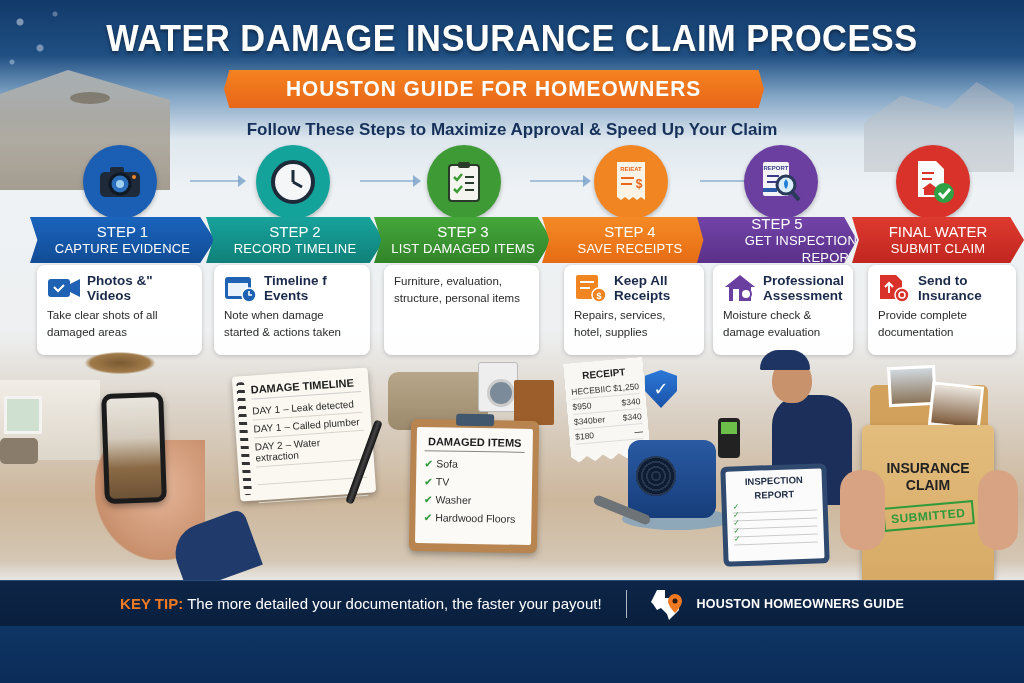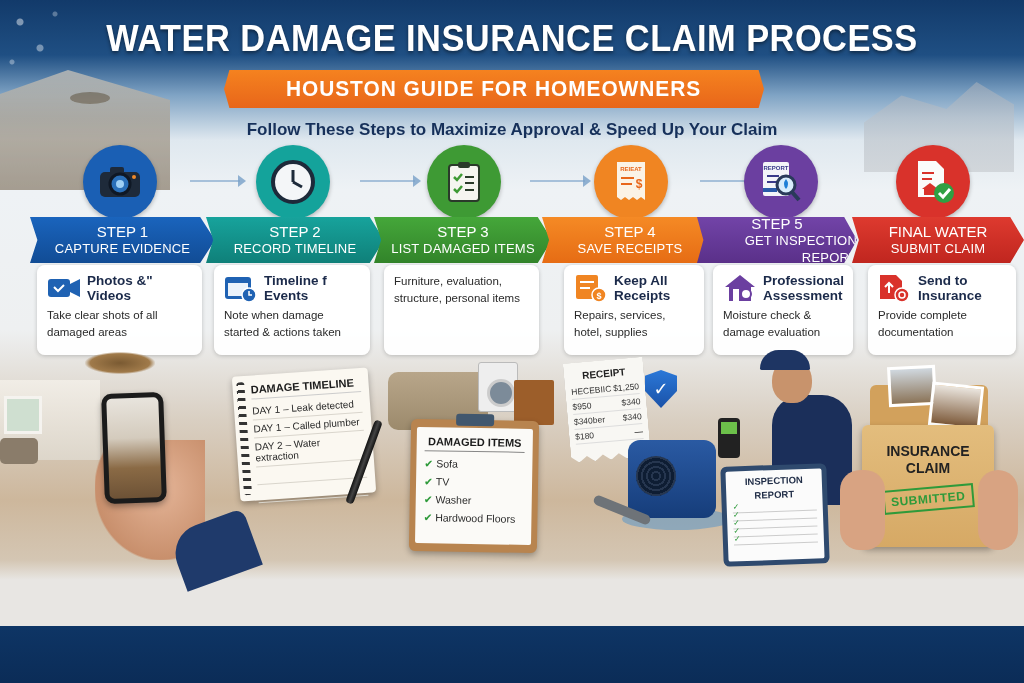--- a/index.html
+++ b/index.html
@@ -231,24 +231,24 @@
   .inspection-report {
     position: absolute; left: 722px; top: 465px; width: 106px; height: 100px;
     background: #2f4a6e; border-radius: 6px; padding: 5px; transform: rotate(-2deg);
   }
   .inspection-inner { background: #fbfbfb; width: 100%; height: 100%; border-radius: 2px; padding: 6px; }
   .inspection-inner .ir-title { font-size: 9.5px; font-weight: 700; color: #1f2c46; text-align: center; line-height: 10px; margin-bottom: 4px; }
   .inspection-inner .ir-line { height: 8px; border-bottom: 1px solid #ccc; position: relative; padding-left: 10px; }
   .inspection-inner .ir-line::before { content: "\2713"; position: absolute; left: 0; top: -3px; font-size: 8px; color: #2e9a3a; }
 
   .folder {
-    position: absolute; left: 862px; top: 425px; width: 132px; height: 122px;
+    position: absolute; left: 862px; top: 425px; width: 132px; height: 161px;
     background: linear-gradient(180deg, #e3bd7d, #d6a965); border-radius: 6px;
     box-shadow: 0 3px 6px rgba(0,0,0,0.3);
-    display: flex; flex-direction: column; align-items: center; padding-top: 18px;
+    display: flex; flex-direction: column; align-items: center; padding-top: 35px;
   }
   .folder-back {
     position: absolute; left: 870px; top: 385px; width: 118px; height: 60px;
     background: #d2a15c; border-radius: 6px 6px 0 0;
   }
   .photo1 { position: absolute; left: 888px; top: 366px; width: 48px; height: 40px; background: linear-gradient(180deg, #d0d8df, #8b7458); border: 3px solid #fff; transform: rotate(-3deg); }
   .photo2 { position: absolute; left: 930px; top: 384px; width: 52px; height: 44px; background: linear-gradient(180deg, #eae5de, #7d5a3a); border: 3px solid #fff; transform: rotate(6deg); }
   .folder .f-title { font-size: 14px; font-weight: 700; color: #222; line-height: 17px; text-align: center; }
   .folder .f-stamp {
     margin-top: 10px; border: 2px solid #2e9a3a; color: #2e9a3a; font-size: 12px; font-weight: 700;
@@ -540,14 +540,28 @@
   <div class="photo1"></div>
   <div class="photo2"></div>
   <div class="folder">
     <div class="f-title">INSURANCE</div>
     <div class="f-title">CLAIM</div>
     <div class="f-stamp">SUBMITTED</div>
   </div>
   <div class="hand-right-l"></div>
   <div class="hand-right-r"></div>
 
+  <div class="footer">
+    <div class="key-tip">
+      <span class="label">KEY TIP:</span><span>The more detailed your documentation, the faster your payout!</span>
+    </div>
+    <div class="footer-divider"></div>
+    <div class="brand">
+      <svg width="36" height="32" viewBox="0 0 36 32">
+        <path d="M6 2 h8 v8 h10 l4 4 v8 l-6 6 l-4 4 l-2 -6 l-6 -6 l-4 2 l-4 -6 l-2 -2z" fill="#ffffff"></path>
+        <path d="M24 6 a7 7 0 0 1 7 7 c0 5 -7 12 -7 12 c0 0 -7 -7 -7 -12 a7 7 0 0 1 7 -7z" fill="#f07a22"></path>
+        <circle cx="24" cy="13" r="2.5" fill="#2a1a0a"></circle>
+      </svg>
+      <span class="brand-name">HOUSTON HOMEOWNERS GUIDE</span>
+    </div>
+  </div>
   <div class="bottom-band"></div>
 </div>
 
 </body></html>

